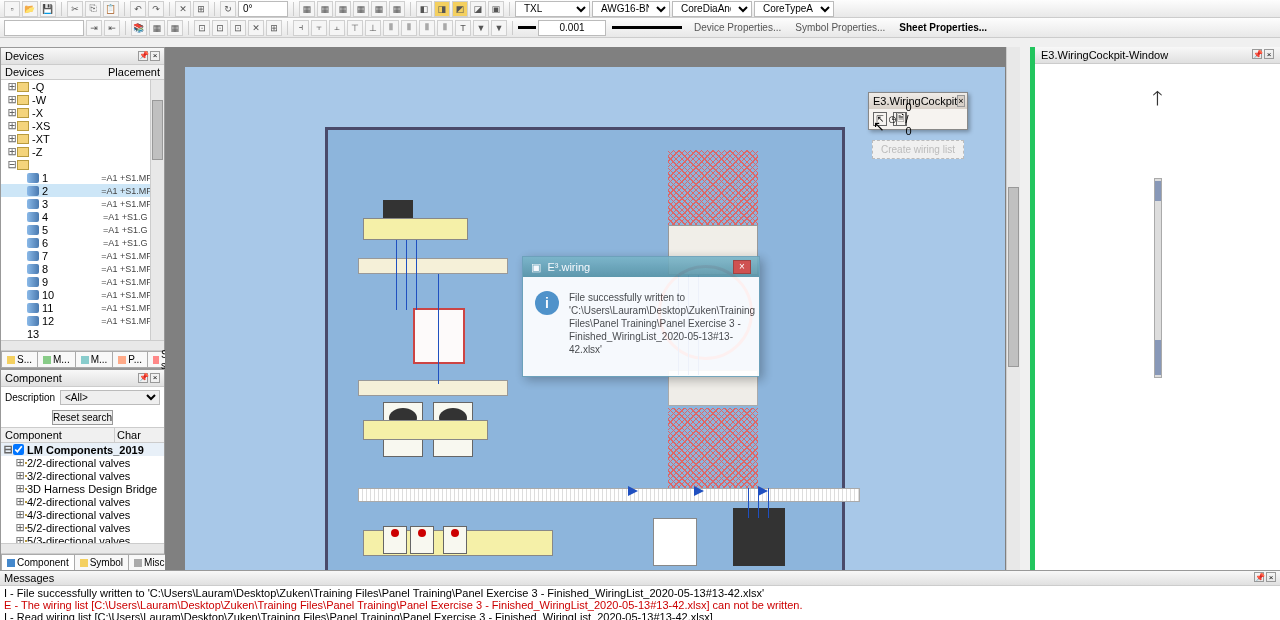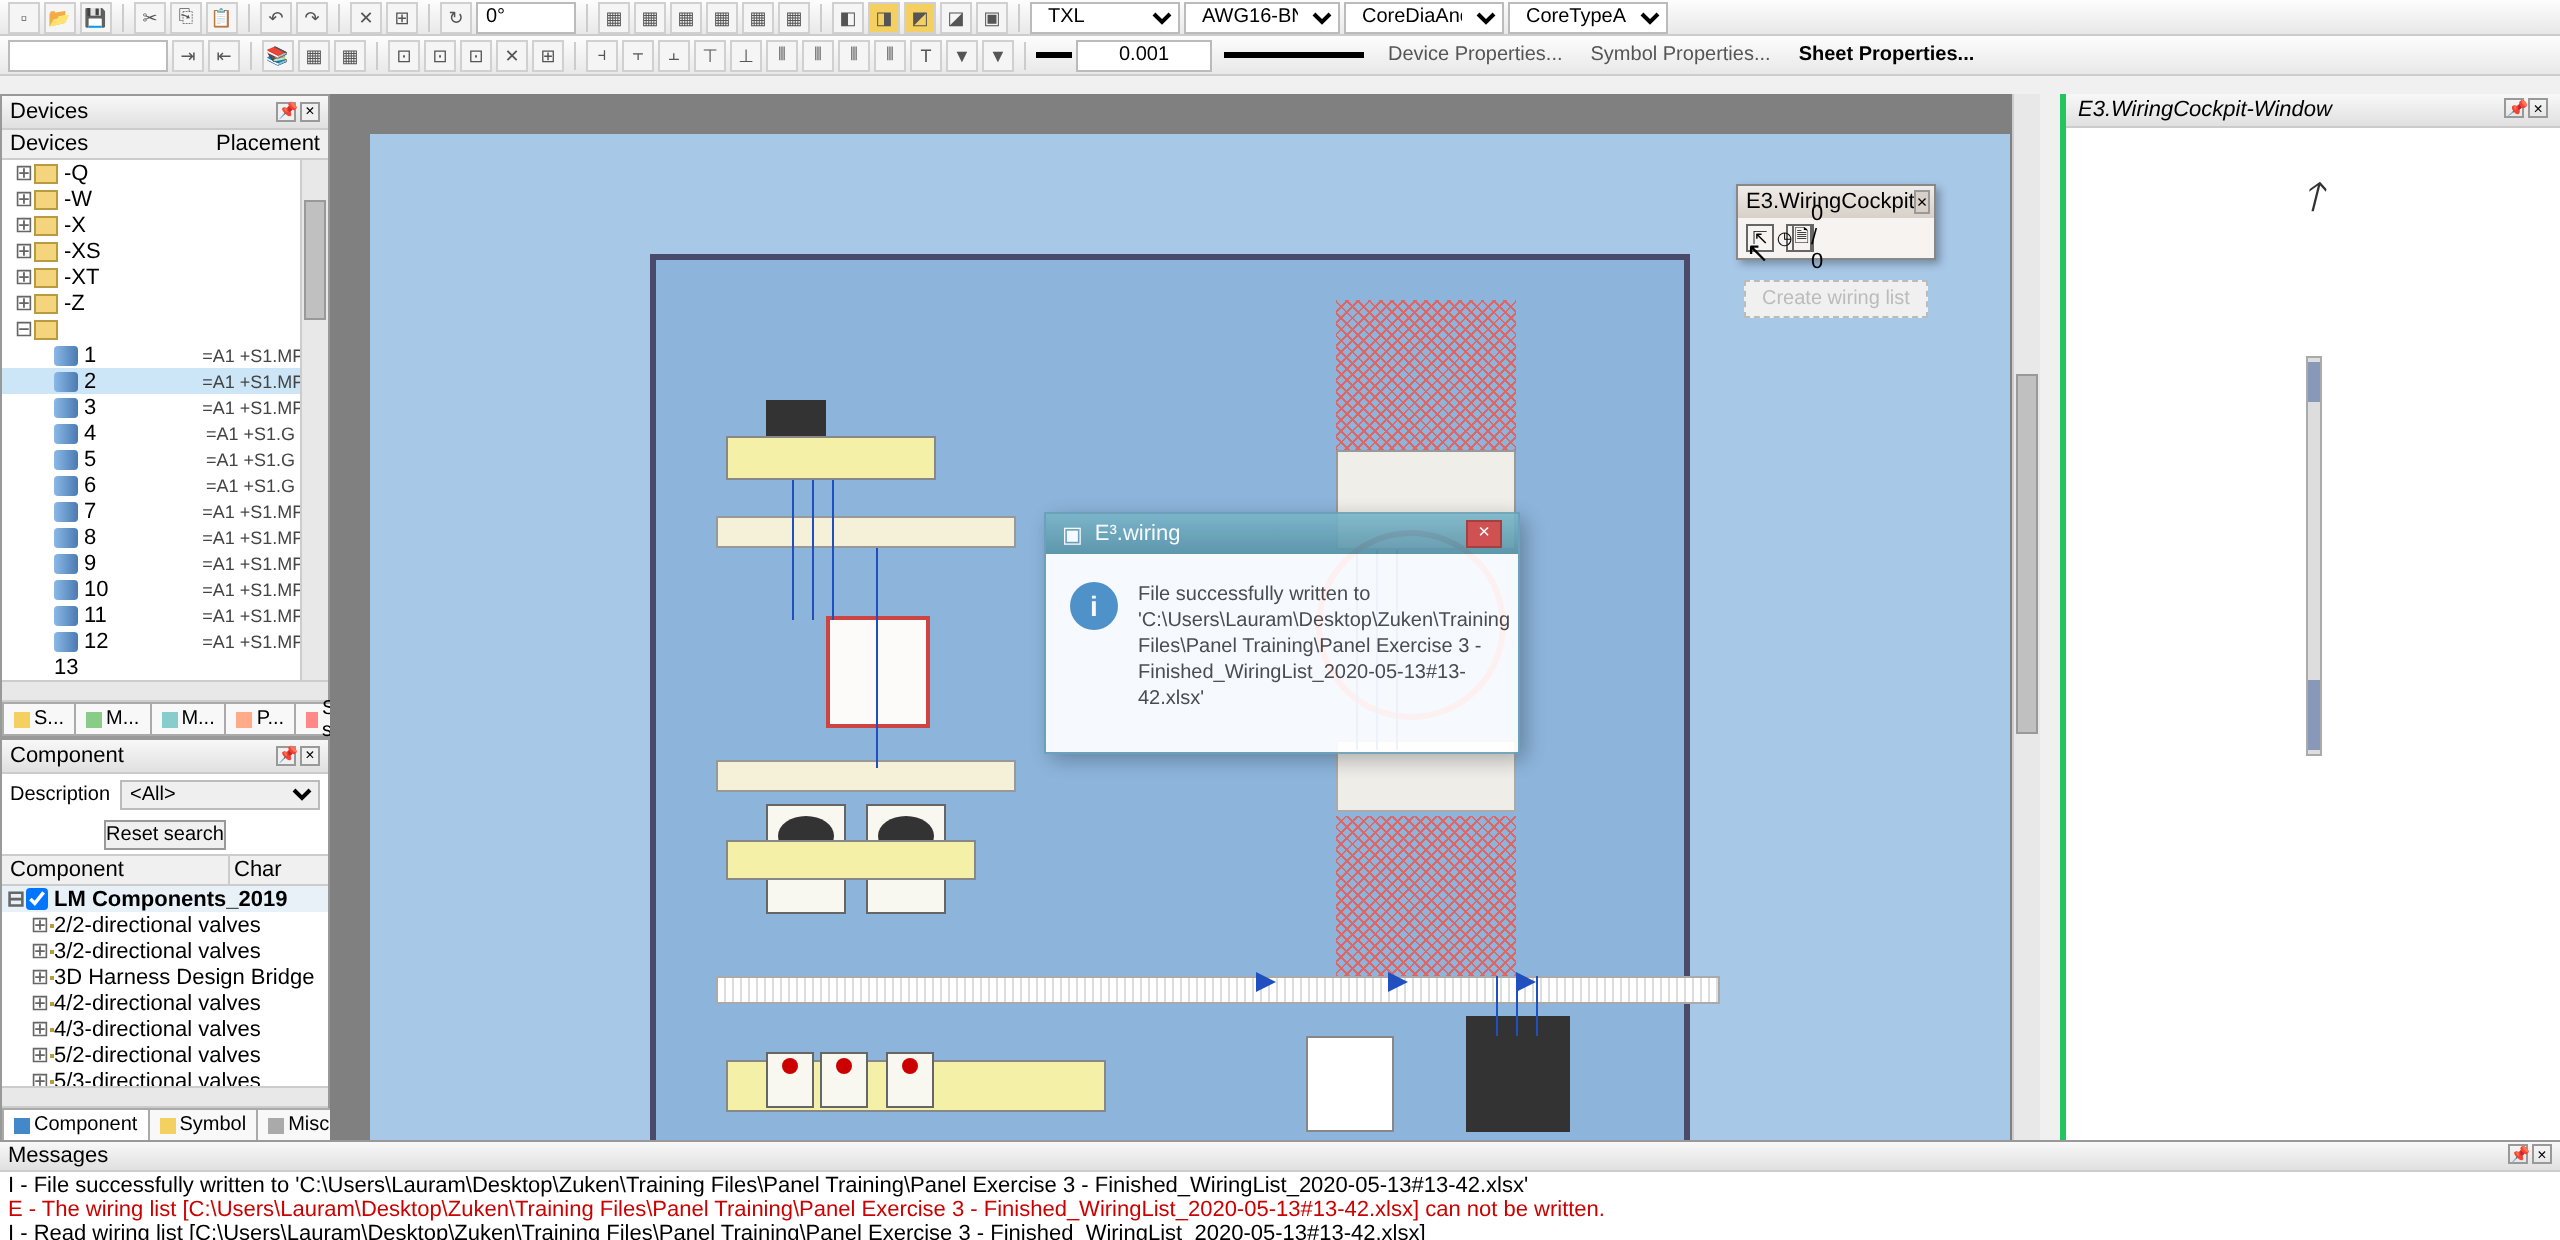--- a/index.html
+++ b/index.html
@@ -64,21 +64,21 @@
 .contactor { position:absolute; width:40px; height:55px; background:#f8f8f0; border:1px solid #666;}
 .contactor::before { content:''; position:absolute; top:5px; left:5px; right:5px; height:20px; background:#333; border-radius:50%;}
 .relay { position:absolute; width:24px; height:28px; background:#f8f8f0; border:1px solid #666;}
 .relay .dot { width:8px; height:8px; background:#c00; border-radius:50%; margin:2px auto;}
 .hatched { position:absolute; background:repeating-linear-gradient(45deg,#d66,#d66 1px,transparent 1px,transparent 4px),repeating-linear-gradient(-45deg,#d66,#d66 1px,transparent 1px,transparent 4px);}
 .wire-v { position:absolute; width:1px; background:#2050c0;}
 .triangle-r { position:absolute; width:0; height:0; border-top:5px solid transparent; border-bottom:5px solid transparent; border-left:10px solid #2050c0;}
 .circle-red { position:absolute; border:3px solid #d44; border-radius:50%; background:transparent;}
 
 
-.right-col { position:absolute; right:0; top:47px; width:250px; bottom:50px; background:#f0f0f0; border-left:3px solid #22c55e;font-style:italic;}
+.right-col { position:absolute; right:0; top:47px; width:250px; bottom:50px; background:#f0f0f0; border-left:5px solid #22c55e;}
 .wiring-window { height:100%; display:flex; flex-direction:column;}
 .wiring-hdr { background:linear-gradient(#f8f8f8,#e0e0e0); padding:2px 6px; font-size:11px; border-bottom:1px solid #ccc; display:flex; justify-content:space-between;}
 .wiring-body { flex:1; background:#fff; display:flex; flex-direction:column; align-items:center; padding-top:20px;}
 .big-arrow { font-size:20px; color:#333;}
 .wiring-scroll { width:8px; height:200px; background:#ddd; margin:60px auto 0; border:1px solid #aaa; position:relative;}
 .wiring-scroll .thumb { position:absolute; top:2px; left:0; right:0; height:20px; background:#8898b8;}
 .wiring-scroll .thumb2 { position:absolute; bottom:2px; left:0; right:0; height:35px; background:#8898b8;}
 
 
 .cockpit-float { position:absolute; left:868px; top:92px; width:100px; background:#f6f3f0; border:1px solid #888; box-shadow:2px 2px 4px rgba(0,0,0,.3);}

